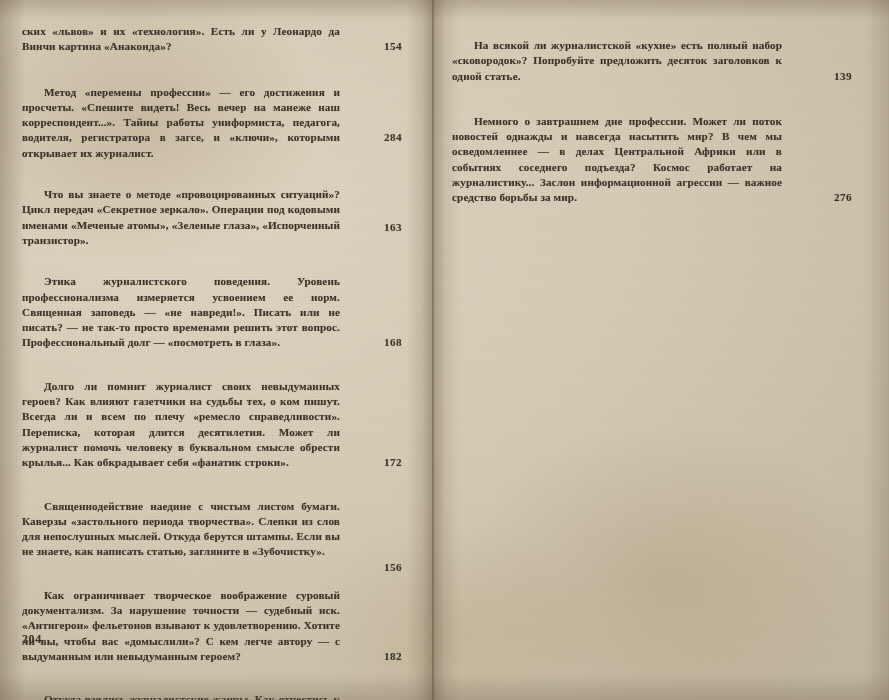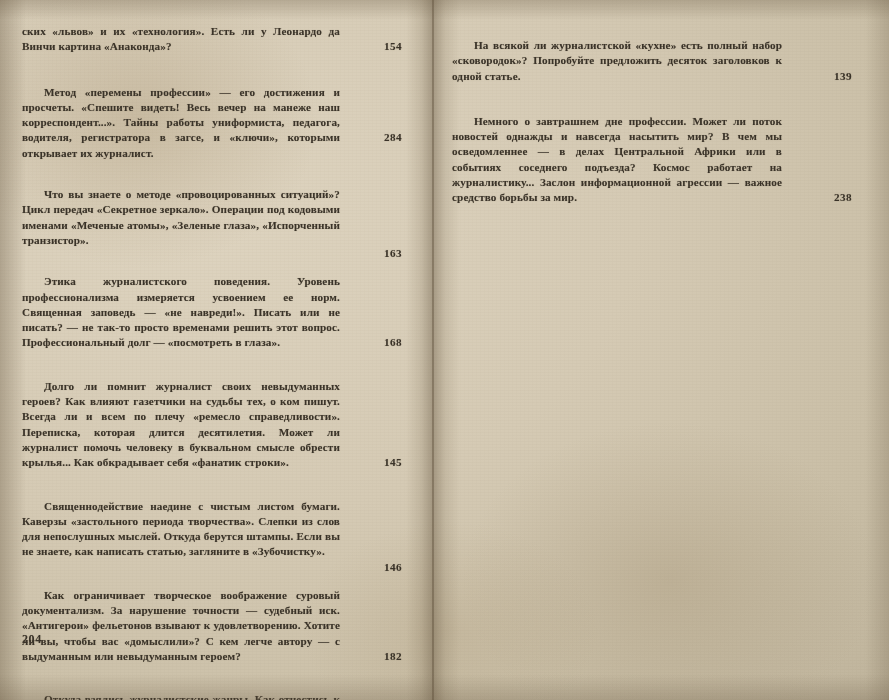--- a/index.html
+++ b/index.html
@@ -156,42 +156,42 @@
 
     <div class="entry">
       <span class="entry-text">Метод «перемены профессии» — его достижения и просчеты. «Спешите видеть! Весь вечер на манеже наш корреспондент...». Тайны работы униформиста, педагога, водителя, регистратора в загсе, и «ключи», которыми открывает их журналист.</span>
       <span class="entry-page" style="top:45.9px">284</span>
     </div>
 
     <div style="height:12px"></div>
 
     <div class="entry">
       <span class="entry-text">Что вы знаете о методе «провоцированных ситуаций»? Цикл передач «Секретное зеркало». Операции под кодовыми именами «Меченые атомы», «Зеленые глаза», «Испорченный транзистор».</span>
-      <span class="entry-page" style="top:59px">163</span>
+      <span class="entry-page" style="top:33px">163</span>
     </div>
 
     <div style="height:12px"></div>
 
     <div class="entry">
       <span class="entry-text">Этика журналистского поведения. Уровень профессионализма измеряется усвоением ее норм. Священная заповедь — «не навреди!». Писать или не писать? — не так-то просто временами решить этот вопрос. Профессиональный долг — «посмотреть в глаза».</span>
       <span class="entry-page" style="top:61.2px">168</span>
     </div>
 
     <div style="height:14px"></div>
 
     <div class="entry">
       <span class="entry-text">Долго ли помнит журналист своих невыдуманных героев? Как влияют газетчики на судьбы тех, о ком пишут. Всегда ли и всем по плечу «ремесло справедливости». Переписка, которая длится десятилетия. Может ли журналист помочь человеку в буквальном смысле обрести крылья... Как обкрадывает себя «фанатик строки».</span>
-      <span class="entry-page" style="top:76.5px">145</span>
+      <span class="entry-page" style="top:76.5px">172</span>
     </div>
 
     <div style="height:14px"></div>
 
     <div class="entry">
       <span class="entry-text">Священнодействие наедине с чистым листом бумаги. Каверзы «застольного периода творчества». Слепки из слов для непослушных мыслей. Откуда берутся штампы. Если вы не знаете, как написать статью, загляните в «Зубочистку».</span>
-      <span class="entry-page" style="top:61.2px">146</span>
+      <span class="entry-page" style="top:61.2px">156</span>
     </div>
 
     <div style="height:14px"></div>
 
     <div class="entry">
       <span class="entry-text">Как ограничивает творческое воображение суровый документализм. За нарушение точности — судебный иск. «Антигерои» фельетонов взывают к удовлетворению. Хотите ли вы, чтобы вас «домыслили»? С кем легче автору — с выдуманным или невыдуманным героем?</span>
       <span class="entry-page" style="top:61.2px">182</span>
     </div>
 
     <div style="height:14px"></div>
@@ -209,21 +209,21 @@
 
     <div class="entry">
       <span class="entry-text">На всякой ли журналистской «кухне» есть полный набор «сковородок»? Попробуйте предложить десяток заголовков к одной статье.</span>
       <span class="entry-page" style="top:30.6px">139</span>
     </div>
 
     <div style="height:16px"></div>
 
     <div class="entry">
       <span class="entry-text">Немного о завтрашнем дне профессии. Может ли поток новостей однажды и навсегда насытить мир? В чем мы осведомленнее — в делах Центральной Африки или в событиях соседнего подъезда? Космос работает на журналистику... Заслон информационной агрессии — важное средство борьбы за мир.</span>
-      <span class="entry-page" style="top:76.5px">238</span>
+      <span class="entry-page" style="top:76.5px">276</span>
     </div>
 
   </div>
 
   <div class="folio" style="left:22px; top:632px;">204</div>
 
   <div class="gutter"></div>
   <div class="gutter-line"></div>
   <div class="edge-left"></div>
   <div class="edge-top"></div>

